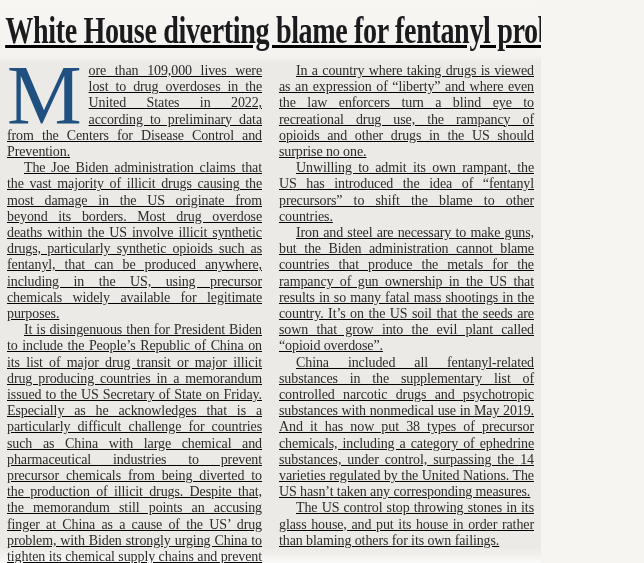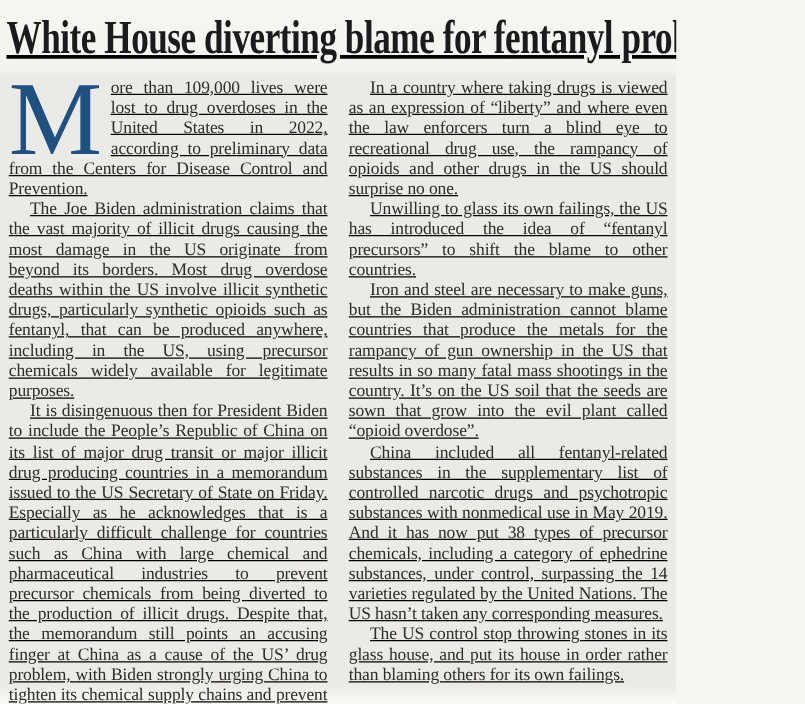--- a/index.html
+++ b/index.html
@@ -67,20 +67,20 @@
   <div class="columns">
 
     <div class="col">
       <p class="lead"><span class="dropcap">M</span><span>ore than 109,000 lives were lost to drug overdoses in the United States in 2022, according to preliminary data from the Centers for Disease Control and Prevention.</span></p>
       <p class="indent">The Joe Biden administration claims that the vast majority of illicit drugs causing the most damage in the US originate from beyond its borders. Most drug overdose deaths within the US involve illicit synthetic drugs, particularly synthetic opioids such as fentanyl, that can be produced anywhere, including in the US, using precursor chemicals widely available for legitimate purposes.</p>
       <p class="indent">It is disingenuous then for President Biden to include the People’s Republic of China on its list of major drug transit or major illicit drug producing countries in a memorandum issued to the US Secretary of State on Friday. Especially as he acknowledges that is a particularly difficult challenge for countries such as China with large chemical and pharmaceutical industries to prevent precursor chemicals from being diverted to the production of illicit drugs. Despite that, the memorandum still points an accusing finger at China as a cause of the US’ drug problem, with Biden strongly urging China to tighten its chemical supply chains and prevent such diversion.</p>
     </div>
 
     <div class="col">
       <p class="indent">In a country where taking drugs is viewed as an expression of “liberty” and where even the law enforcers turn a blind eye to recreational drug use, the rampancy of opioids and other drugs in the US should surprise no one.</p>
-      <p class="indent">Unwilling to glass its own failings, the US has introduced the idea of “fentanyl precursors” to shift the blame to other countries.</p>
+      <p class="indent">Unwilling to admit its own rampant, the US has introduced the idea of “fentanyl precursors” to shift the blame to other countries.</p>
       <p class="indent">Iron and steel are necessary to make guns, but the Biden administration cannot blame countries that produce the metals for the rampancy of gun ownership in the US that results in so many fatal mass shootings in the country. It’s on the US soil that the seeds are sown that grow into the evil plant called “opioid overdose”.</p>
       <p class="indent">China included all fentanyl-related substances in the supplementary list of controlled narcotic drugs and psychotropic substances with nonmedical use in May 2019. And it has now put 38 types of precursor chemicals, including a category of ephedrine substances, under control, surpassing the 14 varieties regulated by the United Nations. The US hasn’t taken any corresponding measures.</p>
       <p class="indent">The US control stop throwing stones in its glass house, and put its house in order rather than blaming others for its own failings.</p>
     </div>
 
   </div>
 </div>
 
 </body></html>

